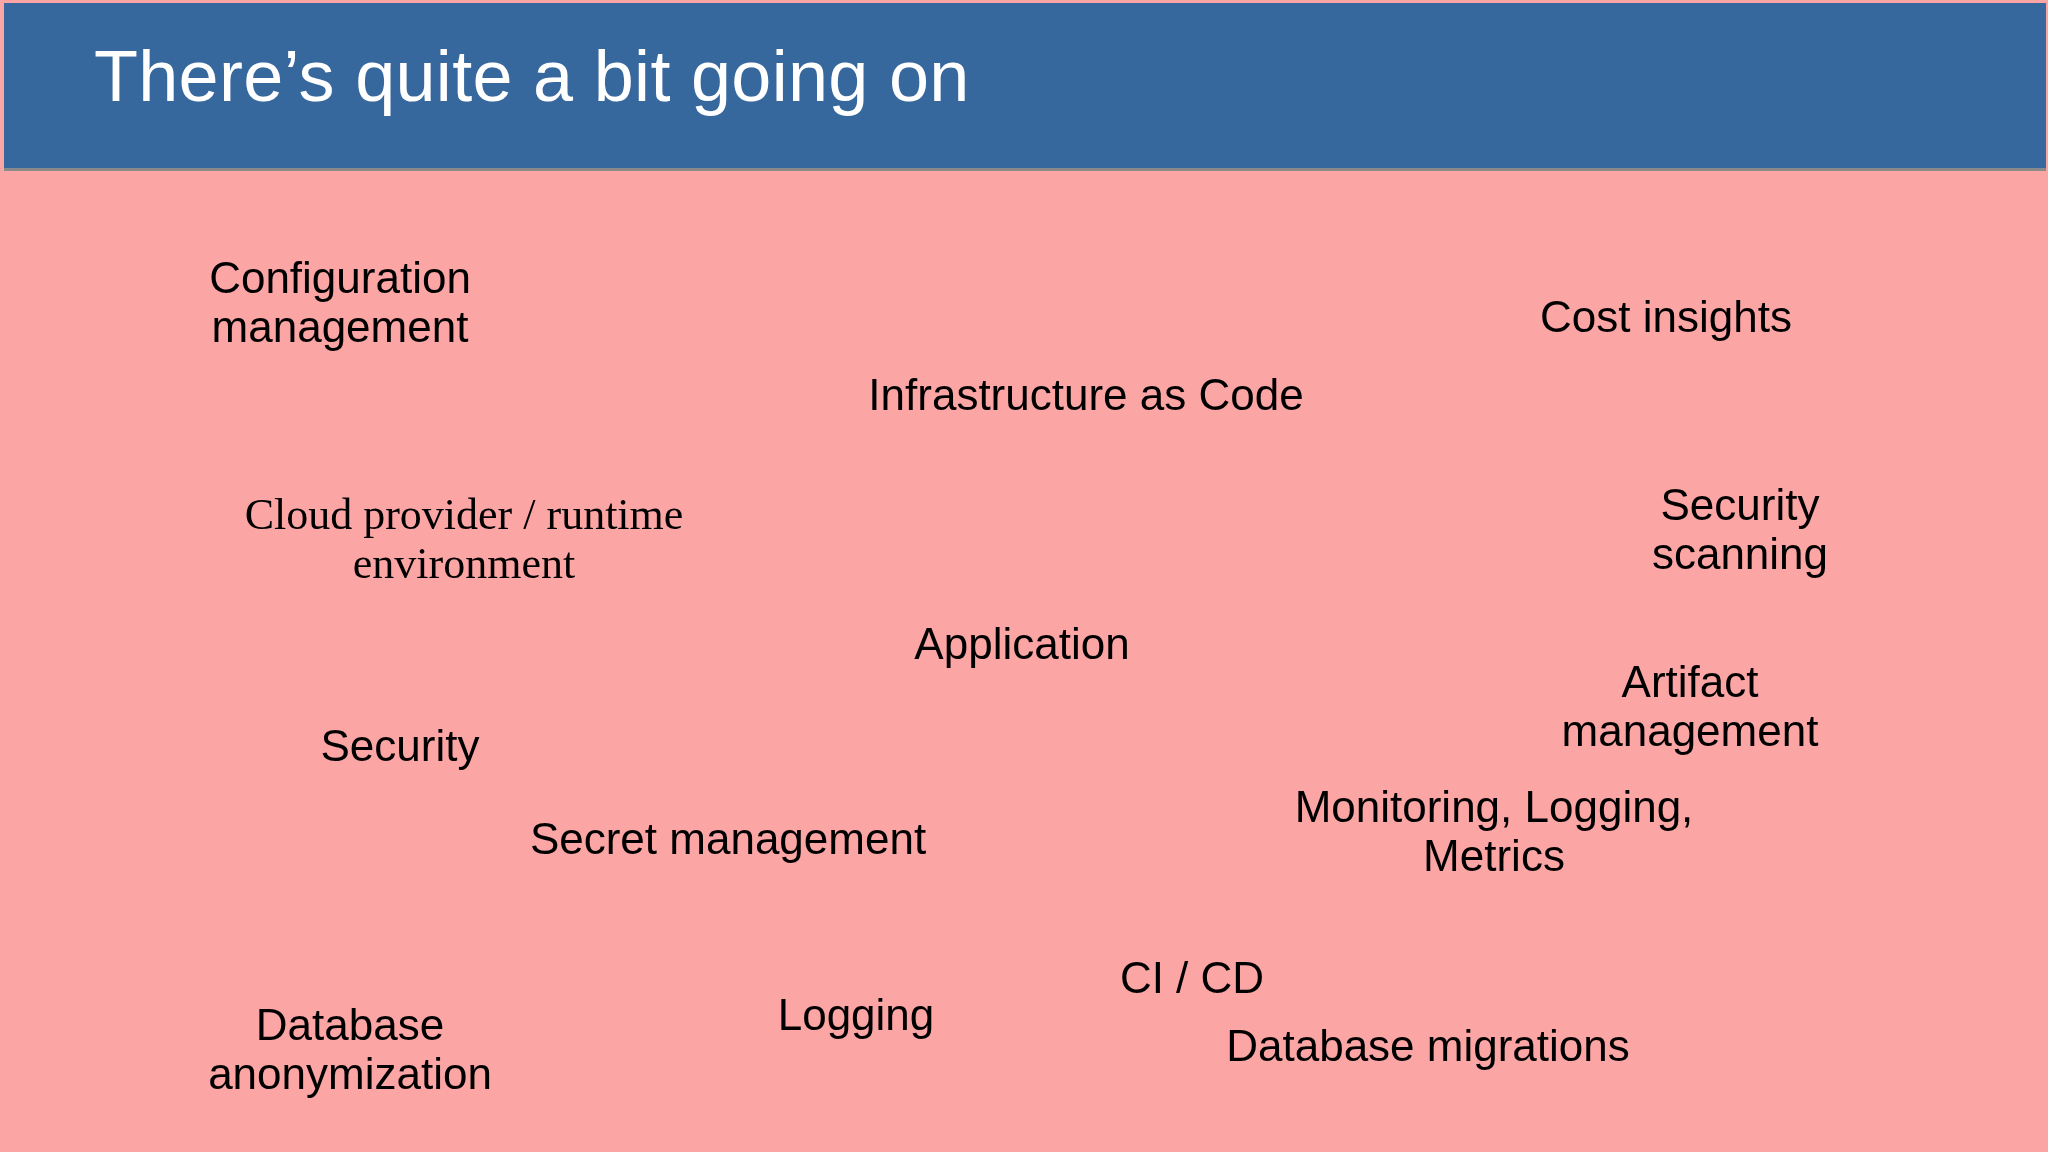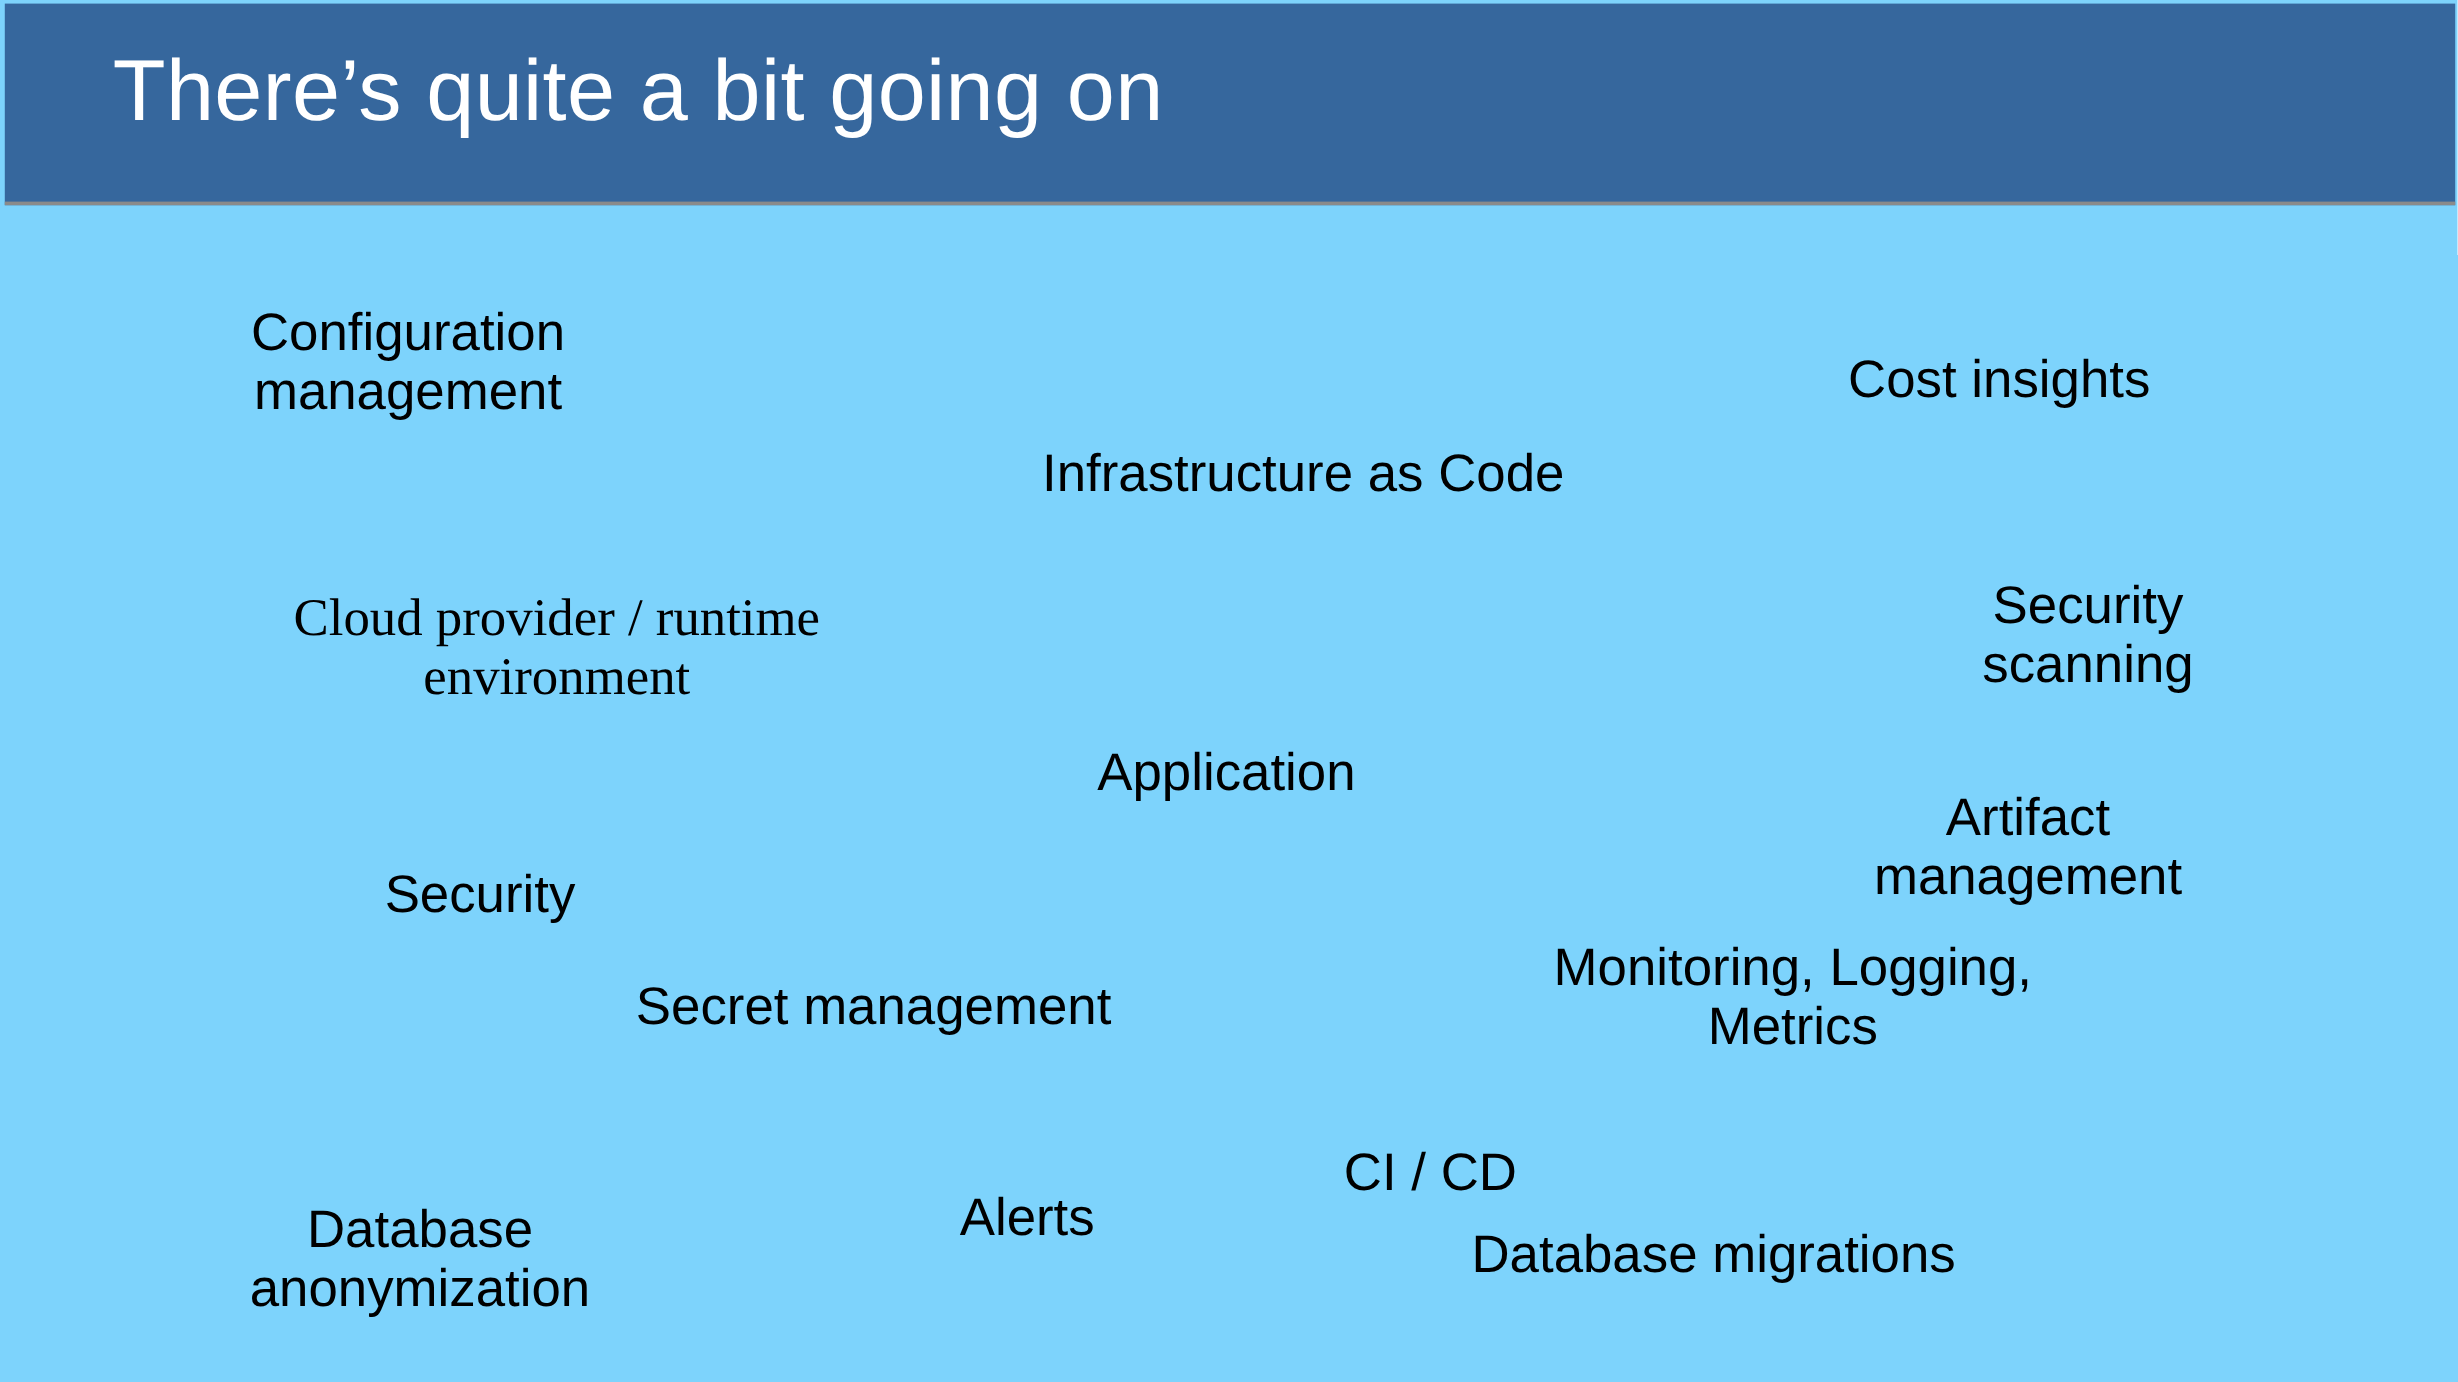--- a/index.html
+++ b/index.html
@@ -4,21 +4,21 @@
 <style>
   html, body {
     margin: 0;
     padding: 0;
     background: #ffffff;
   }
   #slide {
     position: relative;
     width: 2048px;
     height: 1152px;
-    background: #7dd3fc;
+    background: #fca5a5;
     overflow: hidden;
     font-family: "Liberation Sans", sans-serif;
     box-sizing: border-box;
   }
   
   #title-bar {
     position: absolute;
     left: 4px;
     top: 3px;
     width: 2042px;
@@ -96,18 +96,18 @@
       <div class="label" style="left: 1740px; top: 480px;">Security scanning</div>
       <div class="label bold" style="left: 1022px; top: 619px;">Application</div>
       <div class="label" style="left: 1690px; top: 657px;">Artifact management</div>
       <div class="label" style="left: 400px; top: 721px;">Security</div>
       <div class="label" style="left: 1462px; top: 782px; margin-left: 32px;">Monitoring, Logging,
 Metrics</div>
       <div class="label" style="left: 728px; top: 814px;">Secret management</div>
       <div class="label" style="left: 1192px; top: 928px; margin-top: 25px;">CI / CD</div>
       <div class="label" style="left: 350px; top: 976px; margin-top: 24px;">Database
 anonymization</div>
-      <div class="label" style="left: 856px; top: 990px;">Alerts</div>
+      <div class="label" style="left: 856px; top: 990px;">Logging</div>
       <div class="label" style="left: 1428px; top: 1021px; text-align: right;">Database migrations</div>
     </div>
 
 
 </div>
 
 </body></html>

